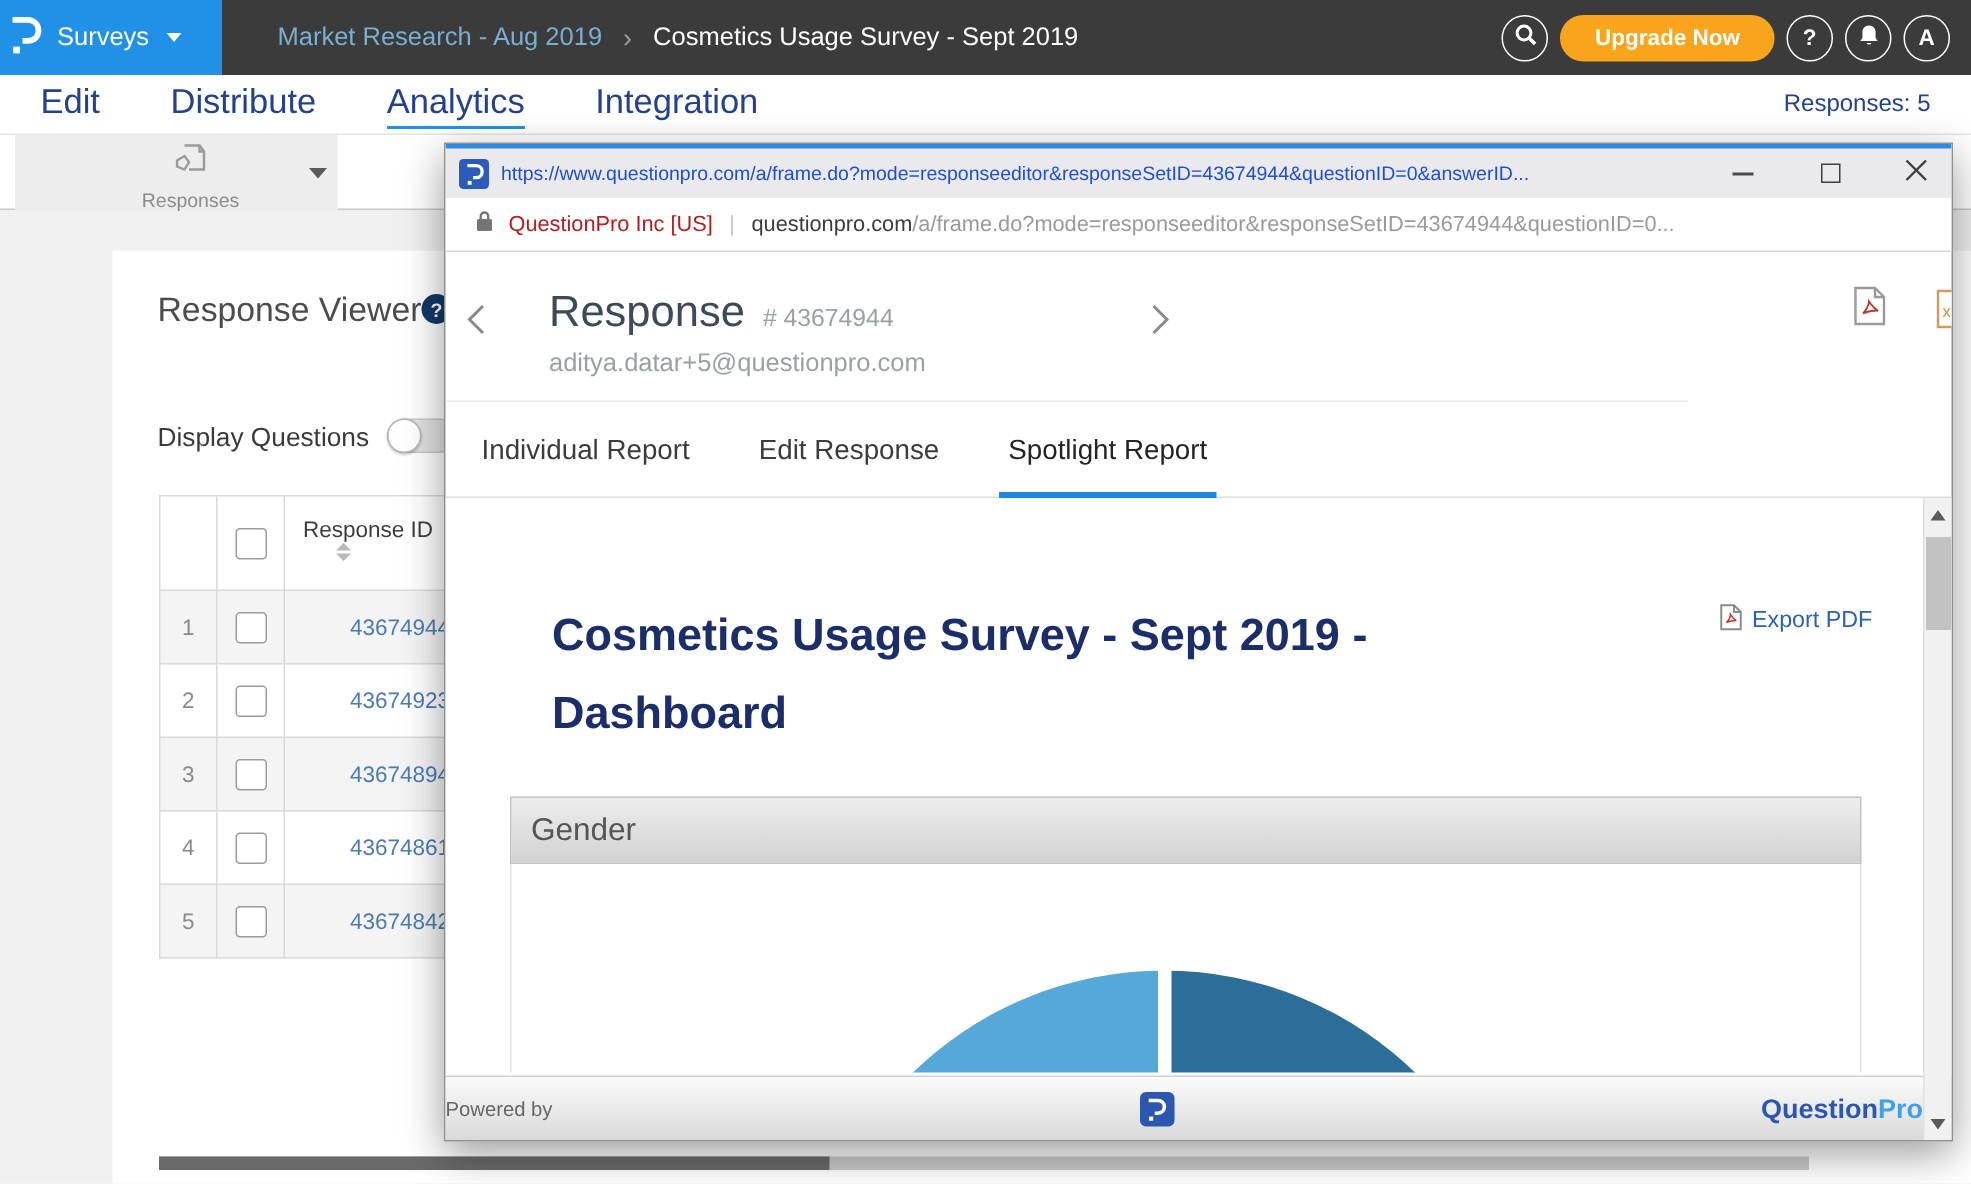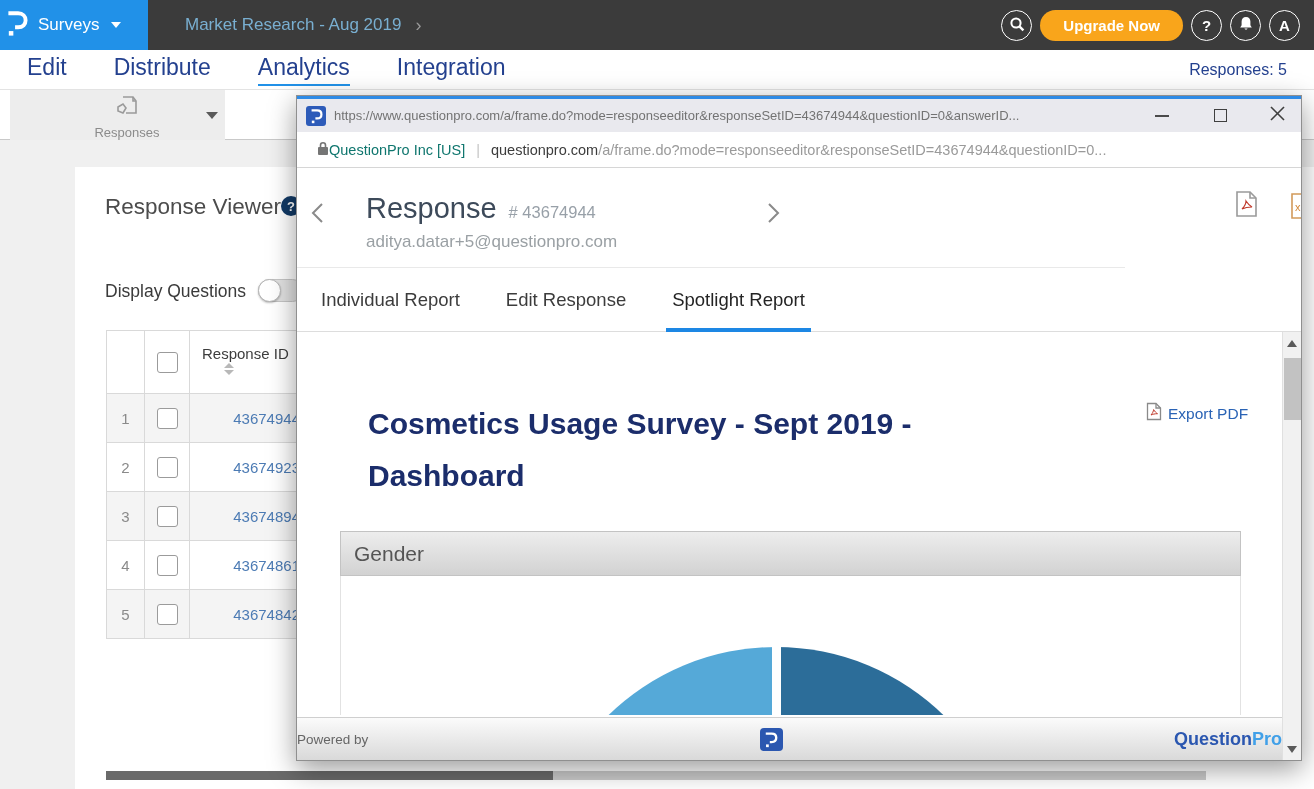--- a/index.html
+++ b/index.html
@@ -56,27 +56,27 @@
   .sort-dn { border-top:5px solid #b8b8b8; }
   .id-cell { text-align:right; padding-right:4px; color:#4c7bb4; font-size:15px; }
 
   .hscroll-track { position:absolute; left:106px; top:771px; width:1100px; height:9px; background:#cacaca; }
   .hscroll-thumb { position:absolute; left:0; top:0; width:447px; height:9px; background:#6a6a6a; cursor:pointer; }
 
   
   .popup { position:absolute; left:296px; top:95px; width:1006px; height:666px; background:#fff; border:1px solid #8f8f8f; box-shadow:0 8px 26px rgba(0,0,0,.4); z-index:10; overflow:hidden; }
   .ptitle { position:absolute; left:0; top:0; width:1004px; height:36px; background:#e9e9ee; border-top:3px solid #2e8be6; display:flex; align-items:center; padding-left:9px; }
   .favicon { width:20px; height:20px; background:#2d5bb9; border-radius:3px; display:flex; align-items:center; justify-content:center; flex:none; }
-  .purl { font-size:13px; color:#737373; margin-left:8px; width:790px; white-space:nowrap; overflow:hidden; }
+  .purl { font-size:13px; color:#1d4ed8; margin-left:8px; width:790px; white-space:nowrap; overflow:hidden; }
   .wctl { position:absolute; top:0; height:33px; width:40px; display:flex; align-items:center; justify-content:center; cursor:pointer; }
   .wmin { left:845px; } .wmax { left:903px; } .wclose { left:960px; }
   .min-glyph { width:14px; height:2px; background:#4a4a4a; }
   .max-glyph { width:13px; height:13px; border:1.6px solid #3f3f3f; }
   .paddr { position:absolute; left:0; top:36px; width:1004px; height:36px; background:#fff; border-bottom:1px solid #d6d6d6; display:flex; align-items:center; padding-left:20px; font-size:14.5px; white-space:nowrap; }
-  .org { color:#0f766e; }
+  .org { color:#b91c1c; margin-left:10px; }
   .addr-sep { color:#c4c4c4; margin:0 11px; }
   .addr-domain { color:#3c3c3c; }
   .addr-path { color:#9a9a9a; }
 
   .presp { position:absolute; left:0; top:72px; width:828px; height:100px; border-bottom:1px solid #e9e9e9; }
   .chev { position:absolute; cursor:pointer; }
   .resp-title { position:absolute; left:69px; top:24px; font-size:29px; color:#3d4a5a; font-weight:500; }
   .resp-id { font-size:16.5px; color:#98a0a8; font-weight:normal; margin-left:12px; }
   .resp-email { position:absolute; left:69px; top:64px; font-size:17px; color:#9aa0a4; }
   .hdr-ic { position:absolute; cursor:pointer; }
@@ -120,20 +120,21 @@
           <path d="M2 4 H11 C15.5 4 18 6.8 18 10.5 C18 14.2 15.5 17 11 17 H8.2" stroke="#ffffff" stroke-width="3.6" fill="none"></path>
           <rect x="2.4" y="20.5" width="4.2" height="4.2" fill="#ffffff"></rect>
         </svg>
     </span>
     <span class="brand-label">Surveys</span>
     <span class="brand-caret"></span>
   </div>
   <div class="breadcrumb">
     <span class="bc-parent">Market Research - Aug 2019</span>
     <span class="bc-sep">›</span>
+    <span class="bc-current">Cosmetics Usage Survey - Sept 2019</span>
   </div>
   <div class="top-actions">
     <div class="circle-btn">
       <span>
         <svg width="16" height="16" viewBox="0 0 16 16">
             <circle cx="7" cy="7" r="4.6" stroke="#fff" stroke-width="2" fill="none"></circle>
             <line x1="10.4" y1="10.4" x2="14.4" y2="14.4" stroke="#fff" stroke-width="2.4"></line>
           </svg>
       </span>
     </div>

